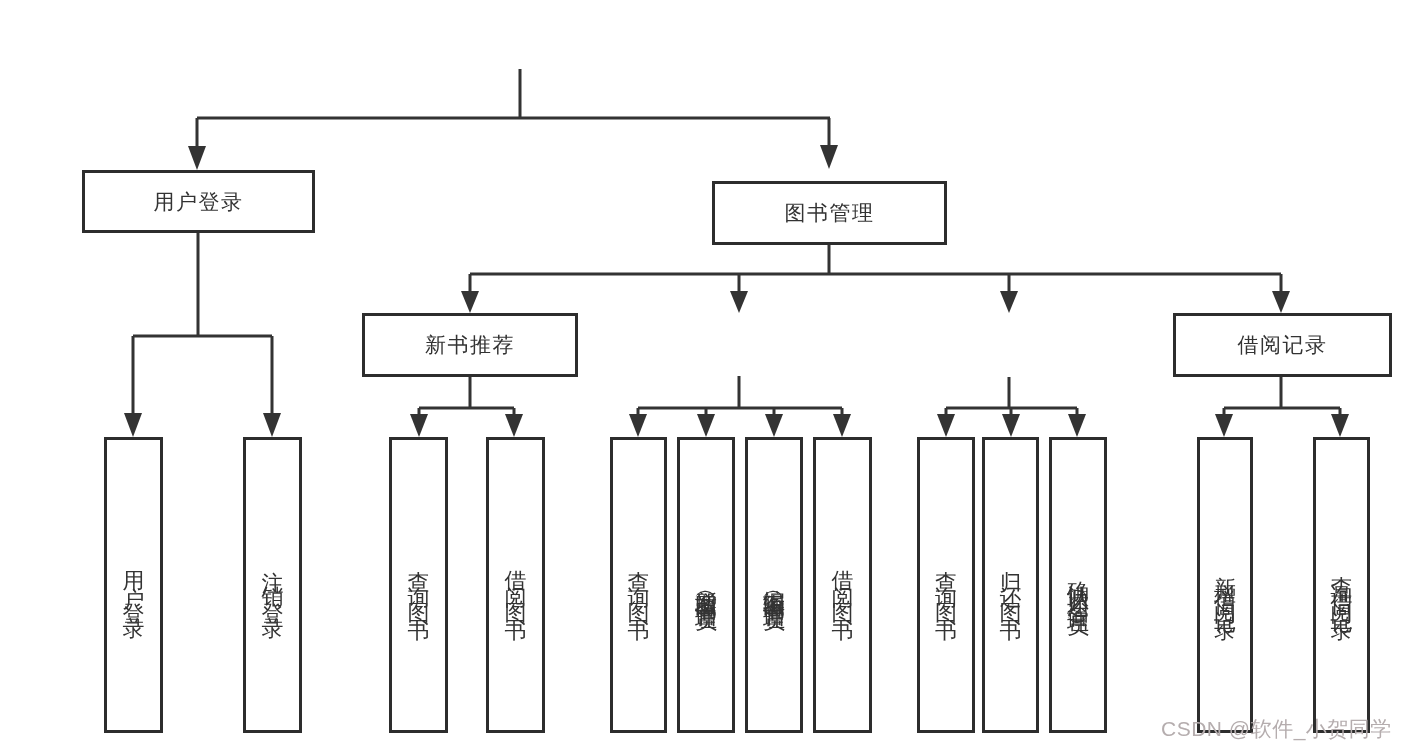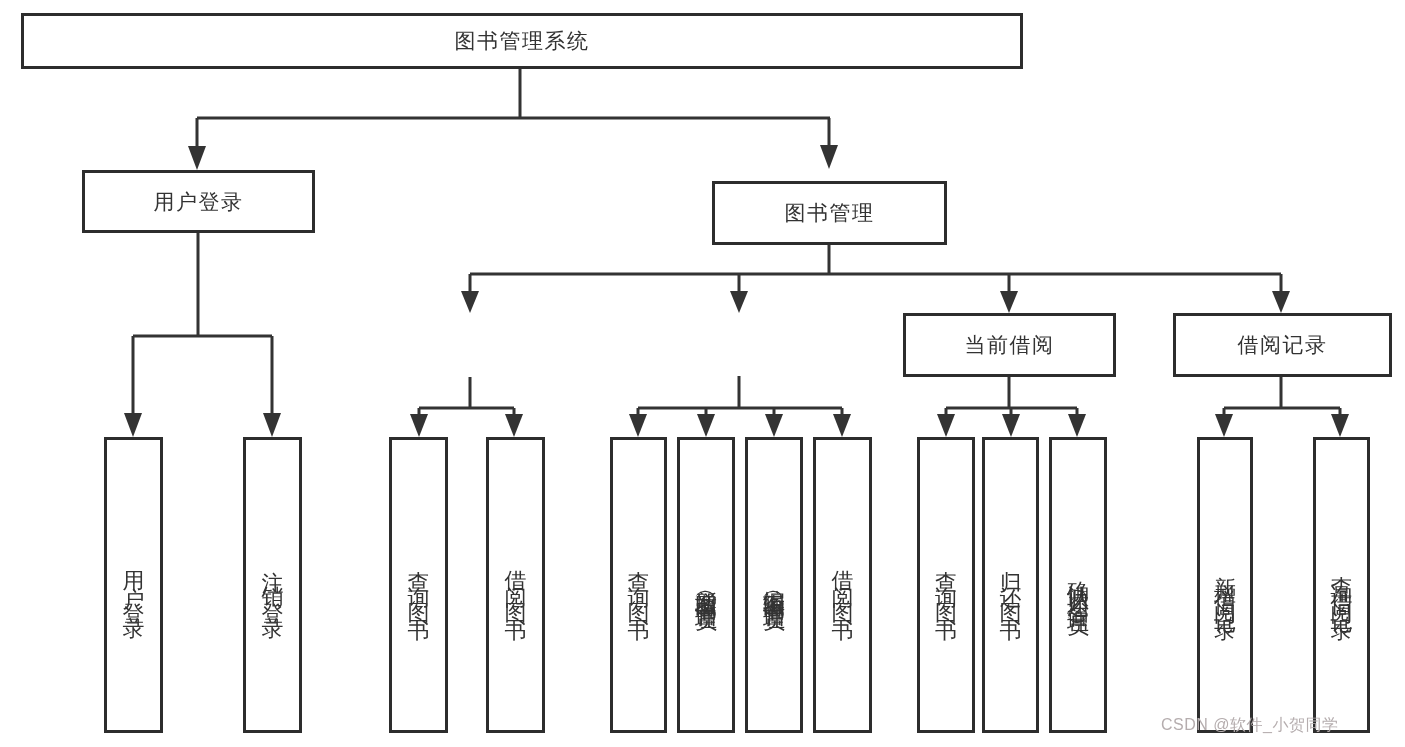--- a/index.html
+++ b/index.html
@@ -14,21 +14,21 @@
   .hnode{font-size:21px;letter-spacing:1.5px;}
   .leaf span{
     writing-mode:vertical-rl;text-orientation:mixed;
     font-size:22px;letter-spacing:16px;color:#333333;line-height:1;
   }
   .leaf.len6 span{letter-spacing:9px;}
   .leaf.len8 span{letter-spacing:5px;}
   .leaf.len9 span{letter-spacing:3px;}
   .watermark{
     position:absolute;left:1161px;top:715px;z-index:5;
-    font-size:16px;color:#b5adae;letter-spacing:0.5px;white-space:nowrap;
+    font-size:21px;color:#b5adae;letter-spacing:0.5px;white-space:nowrap;
   }
 </style>
 </head>
 <body>
 
 <div class="canvas">
 
   <svg class="edges" width="1405" height="747" viewBox="0 0 1405 747" stroke="#333333" stroke-width="3" fill="none">
 
     <g>
@@ -72,33 +72,30 @@
       <polygon points="1068,414 1086,414 1077,437" fill="#333333" stroke="none"></polygon>
     </g>
 
     <g>
       <path d="M1281 377 V408 M1224 408 H1340 M1224 408 V418 M1340 408 V418"></path>
       <polygon points="1215,414 1233,414 1224,437" fill="#333333" stroke="none"></polygon>
       <polygon points="1331,414 1349,414 1340,437" fill="#333333" stroke="none"></polygon>
     </g>
   </svg>
 
-  <div class="box hnode" style="left:21px;top:13px;width:1002px;height:56px;">
-    <span>图书管理系统</span>
-  </div>
 
   <div class="box hnode" style="left:82px;top:170px;width:233px;height:63px;">
     <span>用户登录</span>
   </div>
   <div class="box hnode" style="left:712px;top:169px;width:235px;height:64px;margin-top:12px;">
     <span>图书管理</span>
   </div>
 
-  <div class="box hnode" style="left:903px;top:313px;width:213px;height:64px;">
-    <span>当前借阅</span>
+  <div class="box hnode" style="left:362px;top:313px;width:216px;height:64px;">
+    <span>新书推荐</span>
   </div>
   <div class="box hnode" style="left:1173px;top:313px;width:219px;height:64px;">
     <span>借阅记录</span>
   </div>
 
   <div class="box leaf" style="left:104px;top:437px;width:59px;height:296px;">
     <span>用户登录</span>
   </div>
   <div class="box leaf" style="left:243px;top:437px;width:59px;height:296px;">
     <span>注销登录</span>

